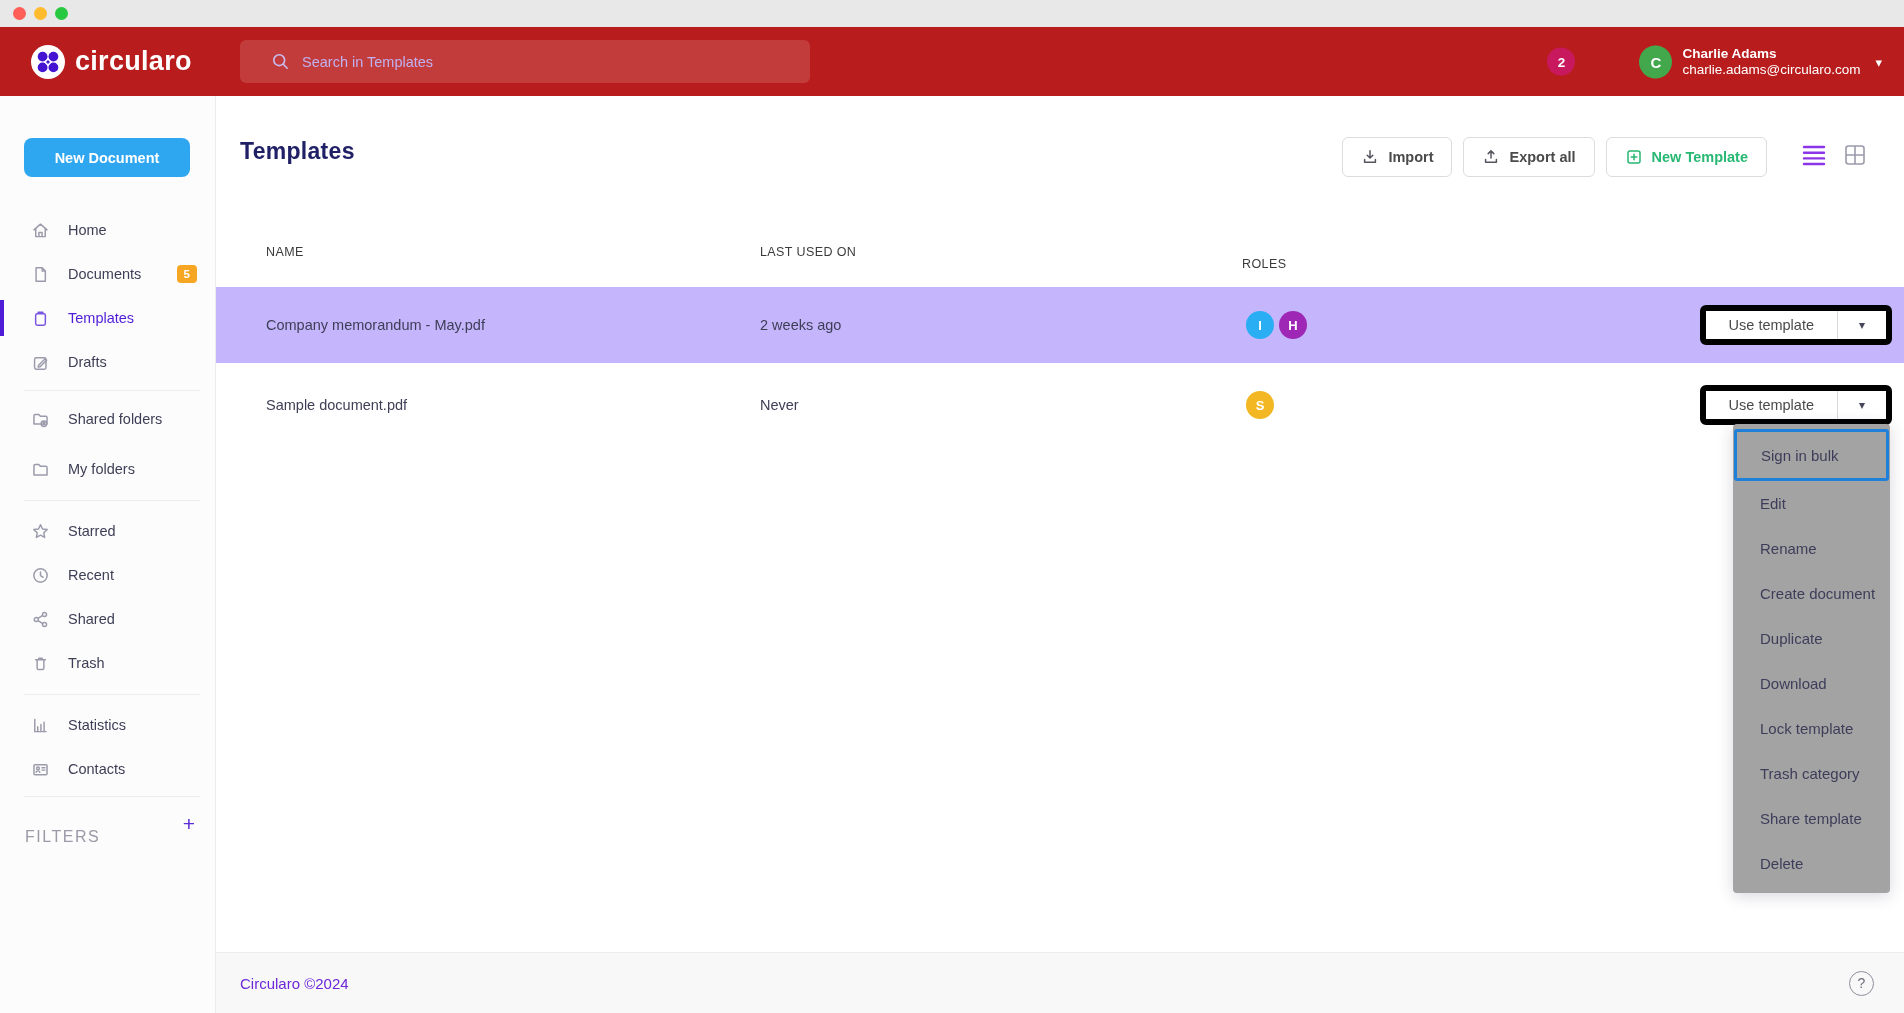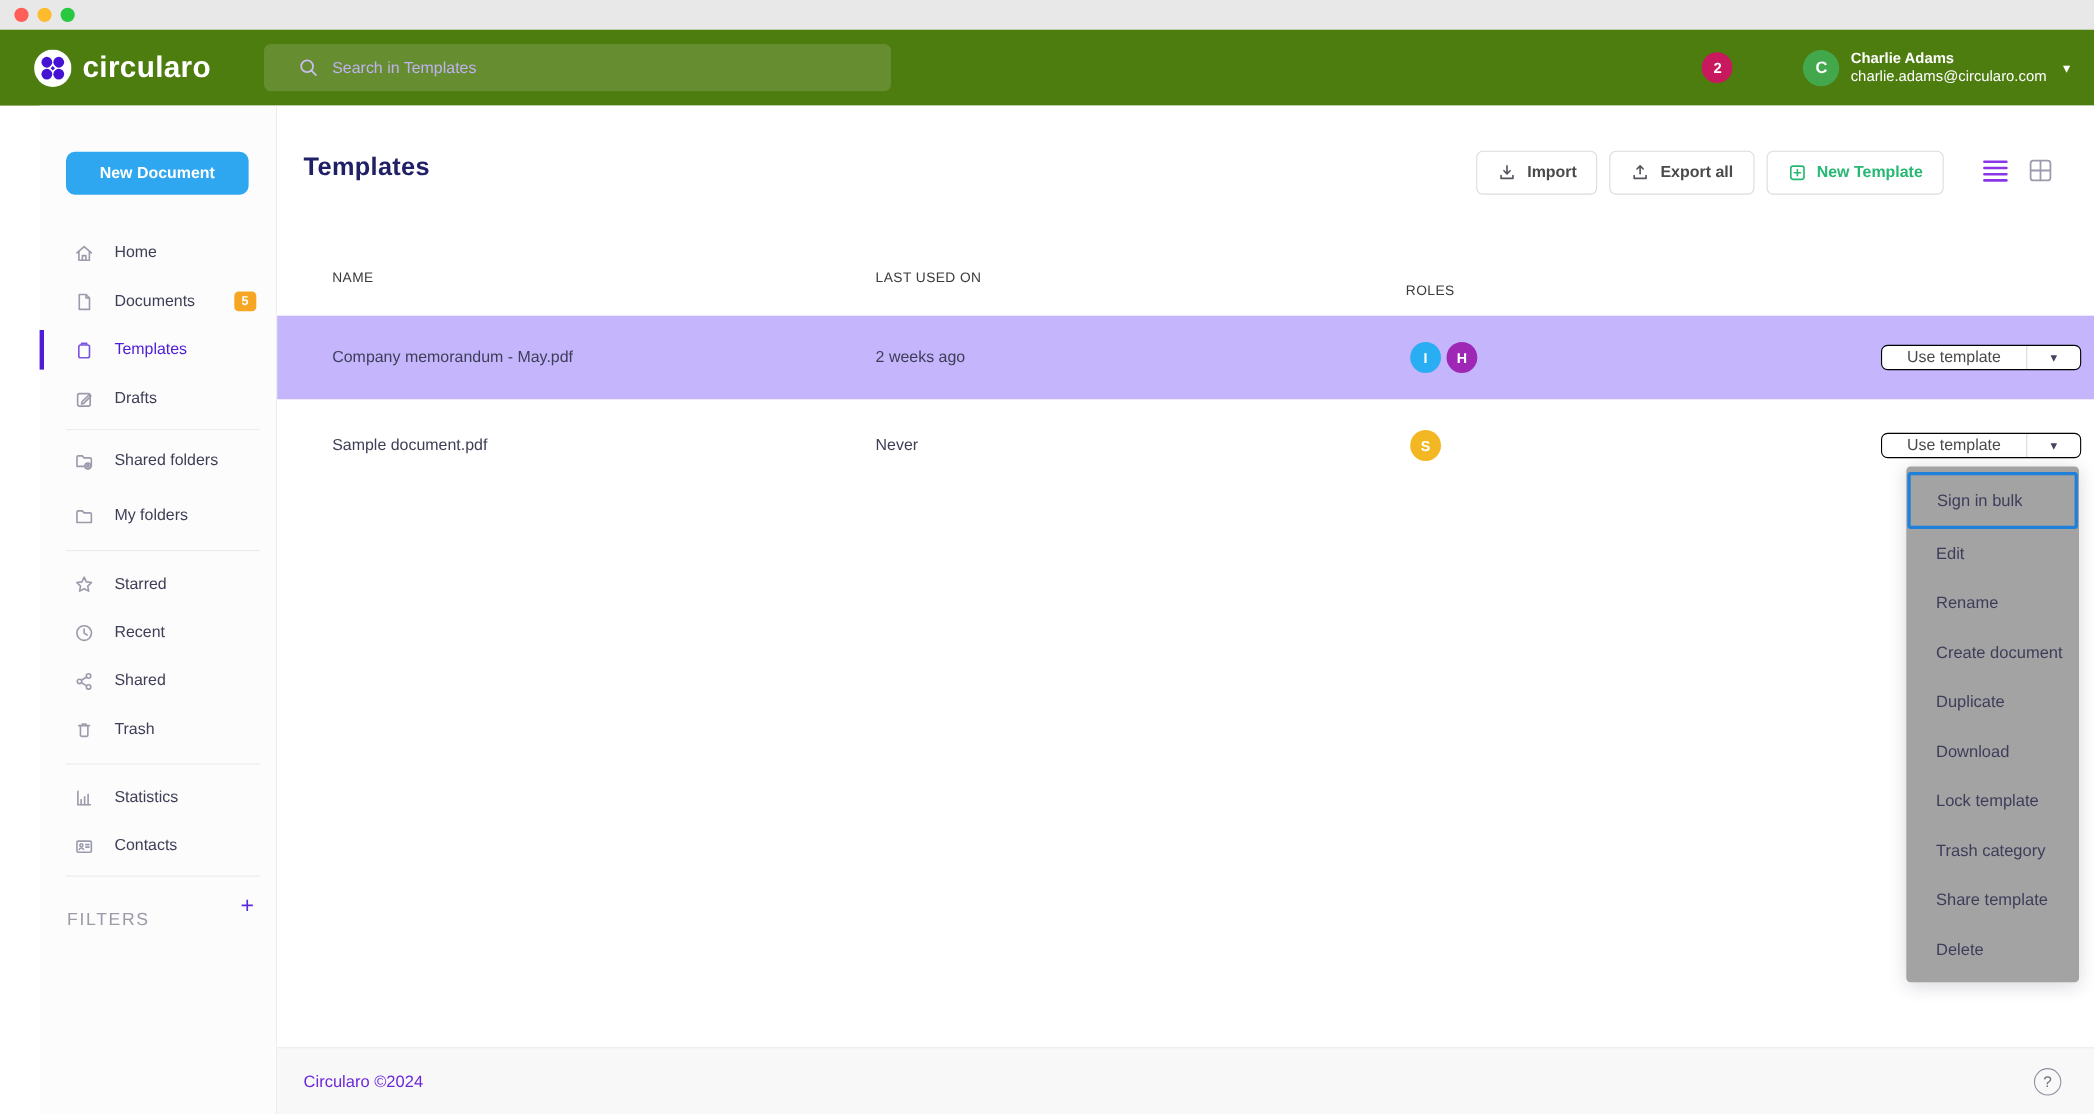--- a/index.html
+++ b/index.html
@@ -7,21 +7,21 @@
               font-family:"Liberation Sans", sans-serif; }
   body { position:relative; }
 
   
   .titlebar { height:27px; background:#e9e8e8; display:flex; align-items:center;
               padding-left:13px; gap:8px; }
   .dot { width:13px; height:13px; border-radius:50%; }
   .dot-red { background:#ff5f57; } .dot-yellow { background:#febb2e; } .dot-green { background:#28c840; }
 
   
-  .header { height:69px; background:#4d7c0f; position:relative; }
+  .header { height:69px; background:#b91c1c; position:relative; }
   .brand { position:absolute; left:31px; top:50%; transform:translateY(-50%);
            display:flex; align-items:center; gap:10px; }
   .brand-text { color:#fff; font-size:27px; font-weight:bold; letter-spacing:.3px; }
   .search { position:absolute; left:240px; top:13px; width:570px; height:43px;
             background:rgba(255,255,255,.14); border-radius:6px; display:flex;
             align-items:center; padding:0 31px; gap:12px; }
   .search input { flex:1; background:transparent; border:none; outline:none;
                   color:#ece6fb; font-size:14.5px; }
   .search input::placeholder { color:#c0b1ef; }
   .header-right { position:absolute; right:22px; top:50%; transform:translateY(-50%);
@@ -31,21 +31,21 @@
            justify-content:center; margin-right:64px; }
   .avatar { width:33px; height:33px; border-radius:50%; background:#43a84c; color:#fff;
             font-size:15px; font-weight:bold; display:flex; align-items:center;
             justify-content:center; }
   .user-text { margin-left:10px; color:#fff; line-height:16px; }
   .user-name { font-size:13.5px; font-weight:600; }
   .user-email { font-size:13.5px; }
   .user-caret { color:#fff; font-size:13px; margin-left:15px; }
 
   
-  .app { display:flex; height:917px;padding-left:36px; }
+  .app { display:flex; height:917px; }
   .sidebar { width:216px; background:#fcfcfc; border-right:1px solid #ececec;
              position:relative; flex:none; }
   .main { flex:1; position:relative; background:#fff; }
 
   
   .btn-new-doc { position:absolute; left:24px; top:42px; width:166px; height:39px;
                  background:#2fa7f0; border:none; border-radius:8px; color:#fff;
                  font-size:14.5px; font-weight:bold; cursor:pointer;
                  font-family:"Liberation Sans",sans-serif; }
   .nav { position:absolute; top:112px; left:0; right:0; }
@@ -86,21 +86,21 @@
   .row-2 { top:271px; background:#fff; }
   .cell-name { position:absolute; left:50px; top:50%; transform:translateY(-50%);
                font-size:14.5px; color:#3e3e56; }
   .cell-last { position:absolute; left:544px; top:50%; transform:translateY(-50%);
                font-size:14.5px; color:#3e3e56; }
   .cell-roles { position:absolute; left:1030px; top:50%; transform:translateY(-50%);
                 display:flex; gap:5px; }
   .role-avatar { width:28px; height:28px; border-radius:50%; color:#fff; font-size:13px;
                  font-weight:bold; display:flex; align-items:center; justify-content:center; }
   .use-btn { position:absolute; right:12px; top:50%; transform:translateY(-50%);
-             display:flex; height:23px; background:#fff; border:1px solid #000000;
+             display:flex; height:40px; background:#fff; border:6px solid #000000;
              border-radius:6px; overflow:hidden; }
   .use-label { display:flex; align-items:center; padding:0 23px; font-size:14.5px;
                color:#4a4a4a; border-right:1px solid #d9d9d9; cursor:pointer; }
   .use-caret { width:48px; display:flex; align-items:center; justify-content:center;
                color:#44445a; font-size:12px; cursor:pointer; }
 
   
   .menu { position:absolute; left:1733px; top:424px; width:157px; background:#a3a3a3;
           border-radius:4px; box-shadow:0 3px 16px rgba(40,40,70,.18); padding:5px 0 7px;
           z-index:20; }

